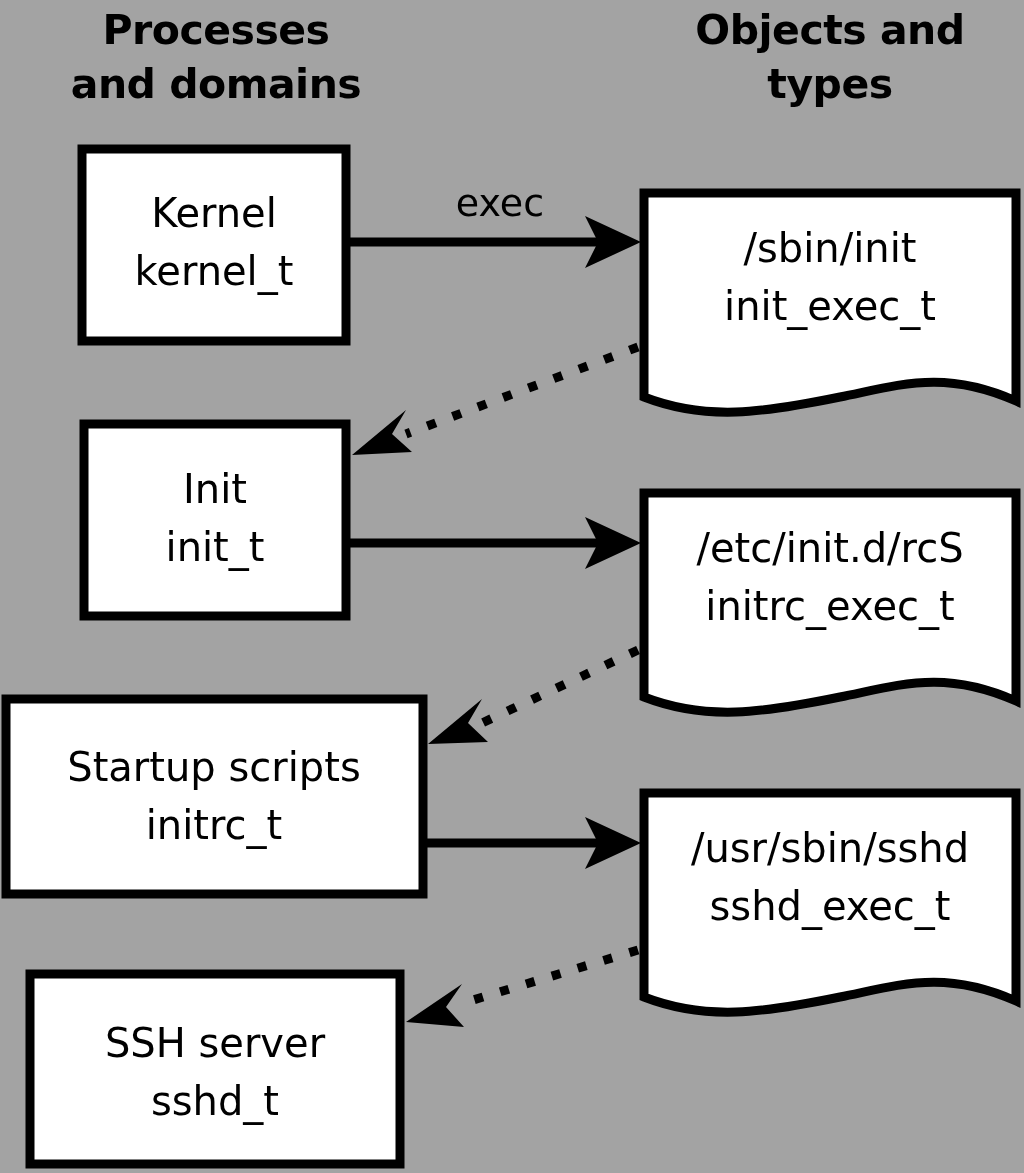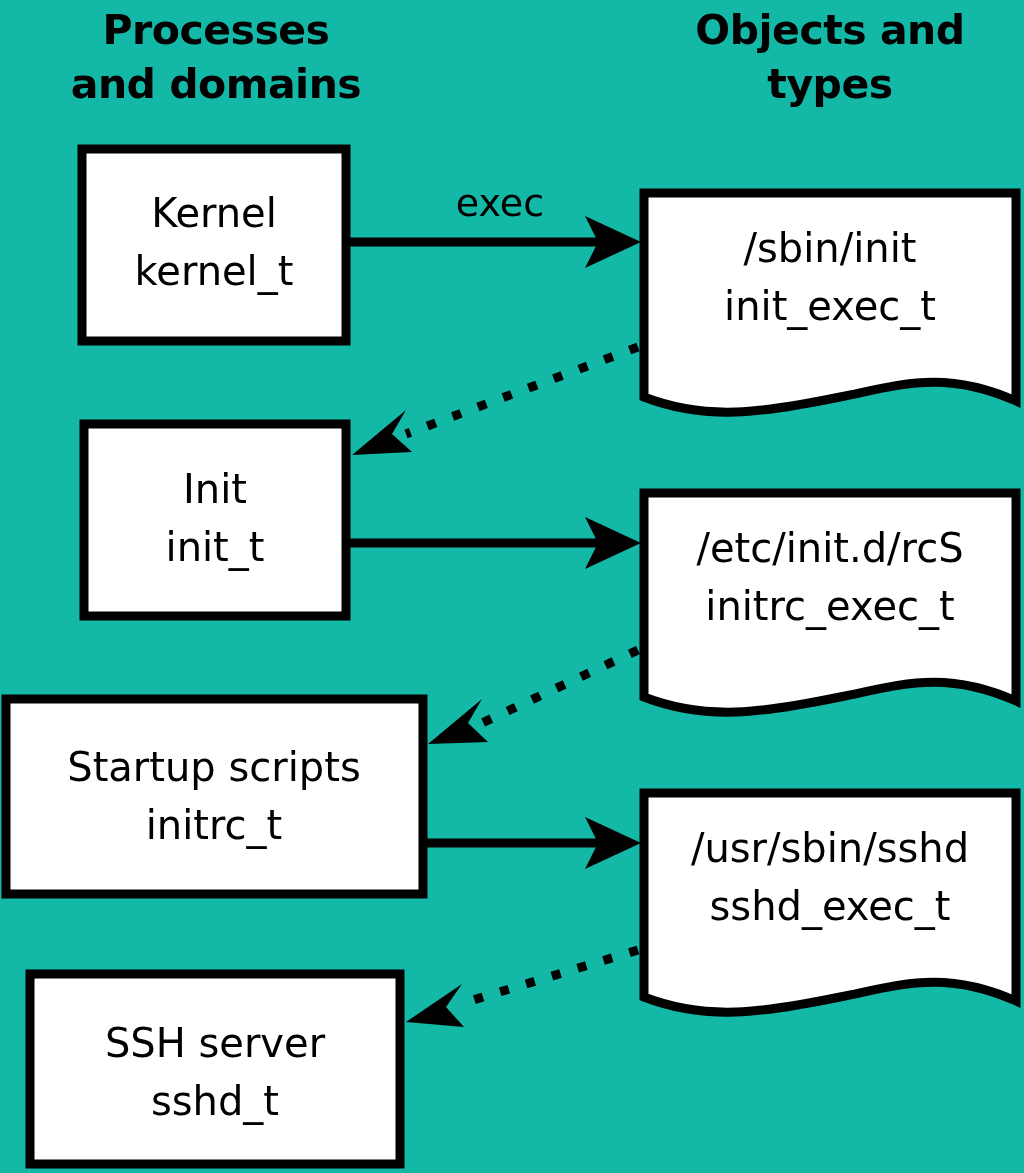--- a/index.html
+++ b/index.html
@@ -7,21 +7,21 @@
     padding: 0;
     background: #ffffff;
   }
   body {
     font-family: "DejaVu Sans", sans-serif;
   }
   #diagram-root {
     position: relative;
     width: 1024px;
     height: 1173px;
-    background: #14b8a6;
+    background: #a3a3a3;
     overflow: hidden;
     text-align: center;
   }
   svg#diagram-svg {
     position: absolute;
     left: 0;
     top: 0;
     width: 1024px;
     height: 1173px;
     display: block;

